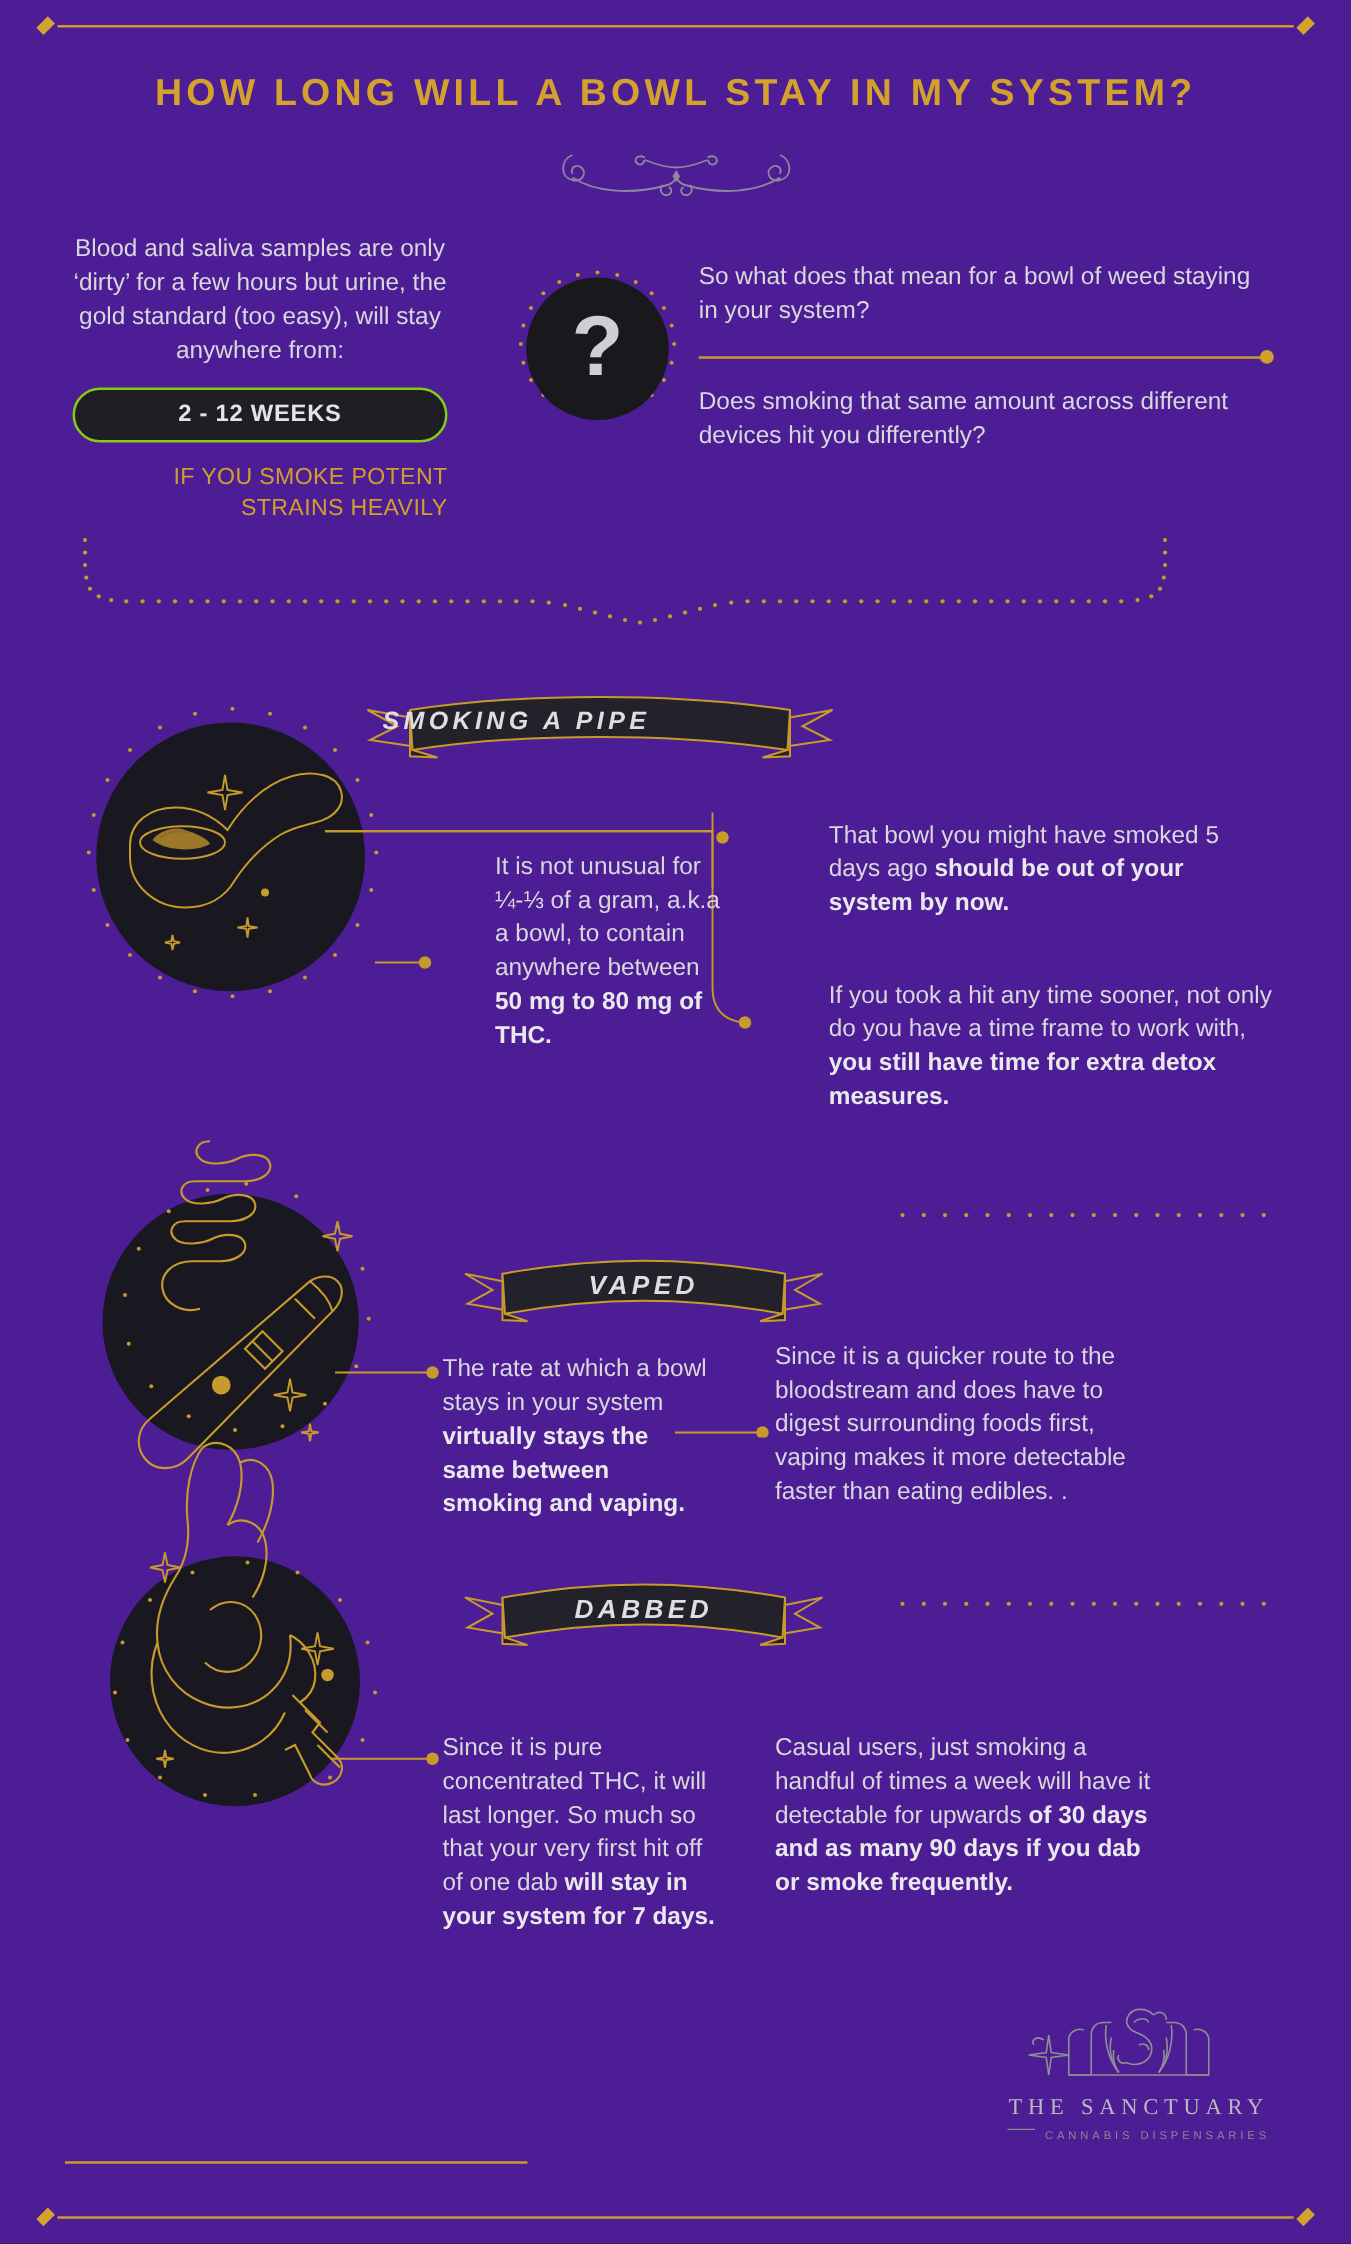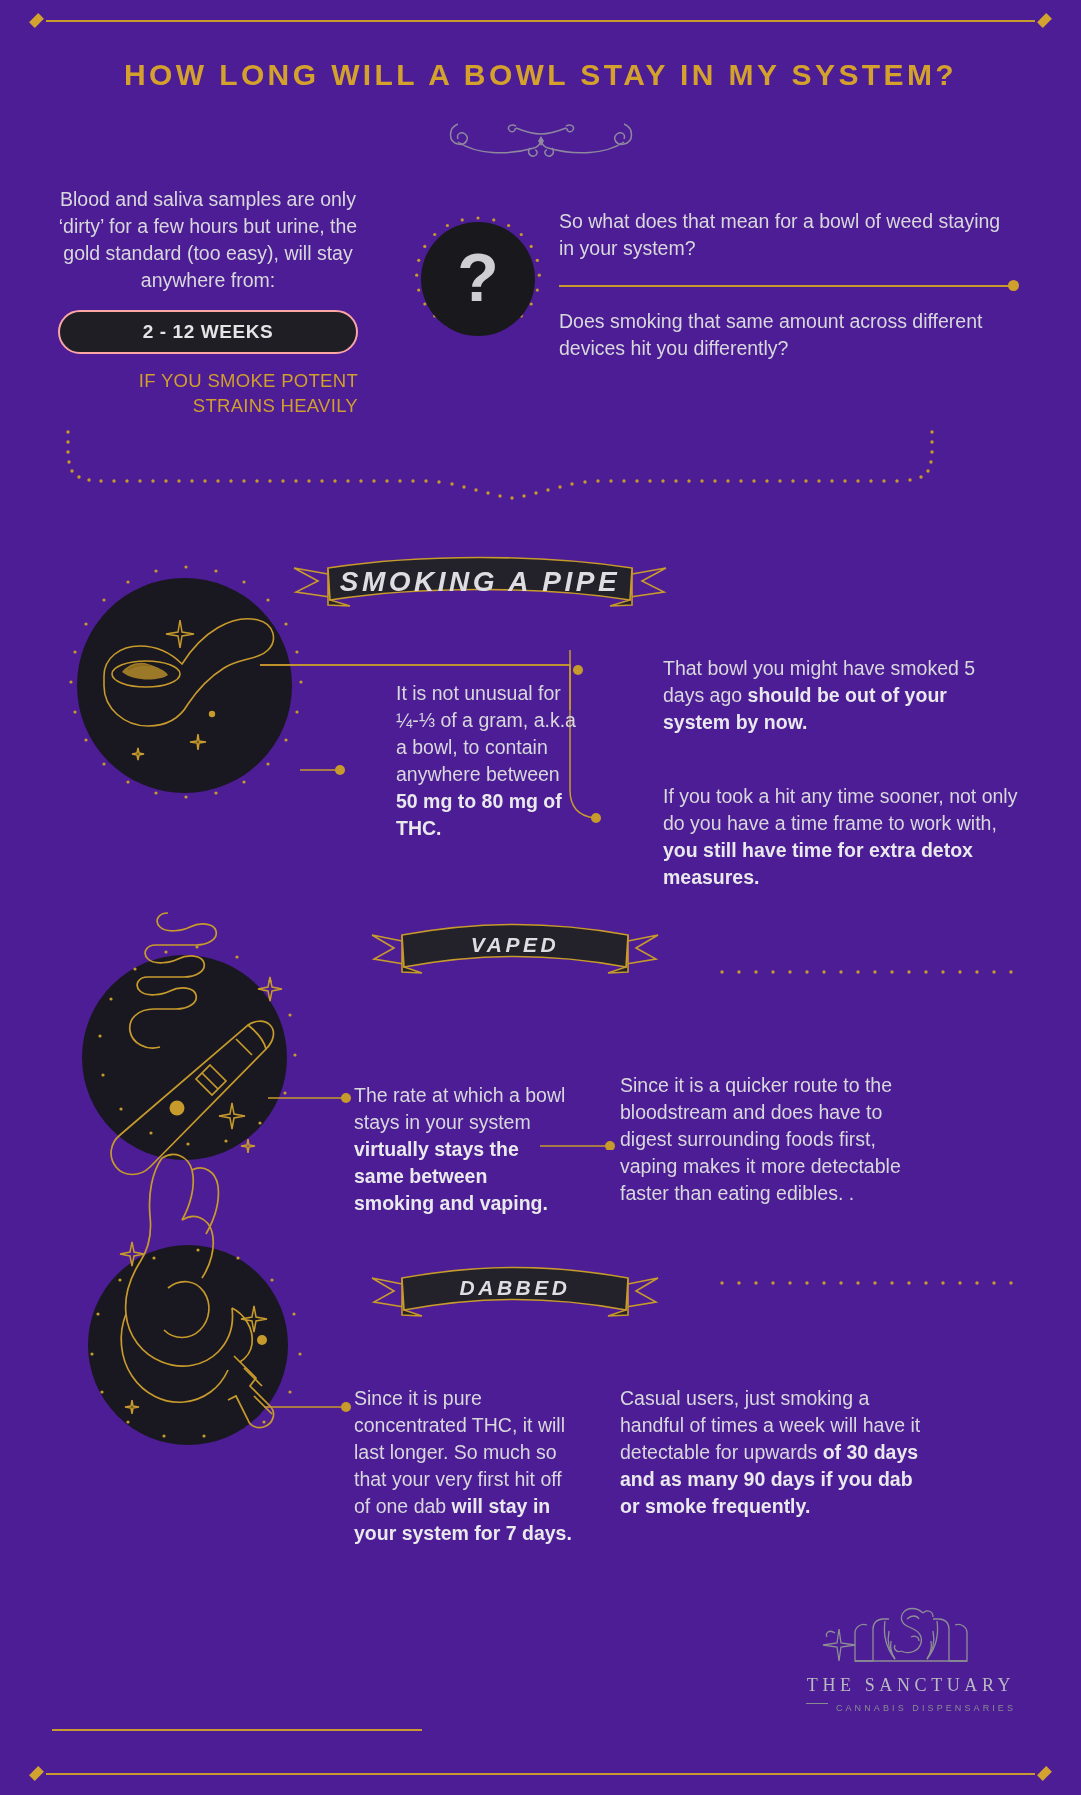--- a/index.html
+++ b/index.html
@@ -57,21 +57,21 @@
   }
   .para b { color: #e9e9ec; font-weight: bold; }
 
   
   .intro-left {
     position: absolute; left: 58px; top: 186px; width: 300px;
     text-align: center;
   }
   .pill {
     margin-top: 16px;
-    border: 2px solid #fca5a5;
+    border: 2px solid #84cc16;
     border-radius: 26px;
     height: 40px;
     display: flex; align-items: center; justify-content: center;
     color: #e4e4e7;
     font-size: 19px; font-weight: bold; letter-spacing: .6px;
     background: #201e25;
   }
   .sub-gold {
     margin-top: 14px;
     color: #d09f2d;
@@ -315,21 +315,21 @@
   </svg>
 
   <div class="banner" style="left:290px; top:548px; width:380px; height:64px;">
     <svg width="380" height="64" viewBox="0 0 380 64" fill="none" stroke="#c79a2c" stroke-width="1.6">
       <path d="M38 26 L4 20 L28 33 L6 44 L40 49"></path>
       <path d="M342 26 L376 20 L352 33 L374 44 L340 49"></path>
       <path d="M38 20 L40 52 L60 58 L38 57 Z" fill="#232129"></path>
       <path d="M342 20 L340 52 L320 58 L342 57 Z" fill="#232129"></path>
       <path d="M38 20 C130 6 250 6 342 20 L340 52 C250 38 130 38 40 52 Z" fill="#232129"></path>
     </svg>
-    <div class="label" style="left:0; top:18px; width:380px; text-align:center; font-size:28px;">SMOKING A PIPE</div>
+    <div class="label" style="left:16px; top:18px; width:380px; font-size:20px;">SMOKING A PIPE</div>
   </div>
 
   <div class="disc" style="left:77px; top:578px; width:215px; height:215px;"></div>
   <svg style="position:absolute; left:62px; top:558px; width:248px; height:248px;" viewBox="0 0 248 248" fill="none">
     <g stroke="#c79a2c" stroke-width="1.6" fill="none">
       <circle cx="124" cy="124" r="117" stroke="none"></circle>
 
       <g fill="#c79a2c" stroke="none">
         <circle cx="124" cy="9" r="1.6"></circle>
           <circle cx="154" cy="13" r="1.6"></circle>
@@ -379,21 +379,21 @@
     <path d="M330 25 L330 150 C330 168 340 176 354 178"></path>
     <circle cx="100" cy="130" r="5" fill="#c79a2c" stroke="none"></circle>
     <circle cx="338" cy="30" r="5" fill="#c79a2c" stroke="none"></circle>
     <circle cx="356" cy="178" r="5" fill="#c79a2c" stroke="none"></circle>
   </svg>
 
   <div class="col para" style="left:396px; top:680px; width:188px;">It is not unusual for ¼-⅓ of a gram, a.k.a a bowl, to contain anywhere between <b>50 mg to 80 mg of THC.</b></div>
   <div class="col para" style="left:663px; top:655px; width:355px;">That bowl you might have smoked 5 days ago <b>should be out of your system by now.</b></div>
   <div class="col para" style="left:663px; top:783px; width:358px;">If you took a hit any time sooner, not only do you have a time frame to work with, <b>you still have time for extra detox measures.</b></div>
 
-  <div class="banner" style="left:370px; top:915px; width:290px; height:64px;">
+  <div class="banner" style="left:370px; top:999px; width:290px; height:64px;">
     <svg width="290" height="64" viewBox="0 0 290 64" fill="none" stroke="#c79a2c" stroke-width="1.6">
       <path d="M32 26 L2 20 L24 33 L4 44 L34 49"></path>
       <path d="M258 26 L288 20 L266 33 L286 44 L256 49"></path>
       <path d="M32 20 L34 52 L52 58 L32 57 Z" fill="#232129"></path>
       <path d="M258 20 L256 52 L238 58 L258 57 Z" fill="#232129"></path>
       <path d="M32 20 C110 6 180 6 258 20 L256 52 C180 38 110 38 34 52 Z" fill="#232129"></path>
     </svg>
     <div class="label" style="left:0; top:18px; width:290px; text-align:center; font-size:21px;">VAPED</div>
   </div>
 

